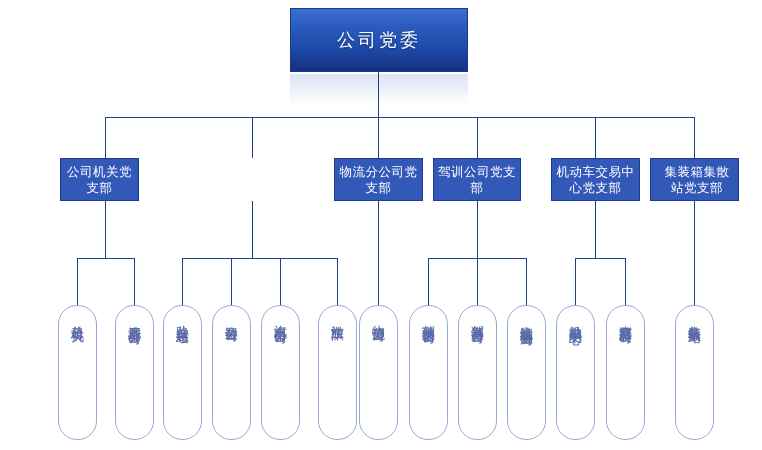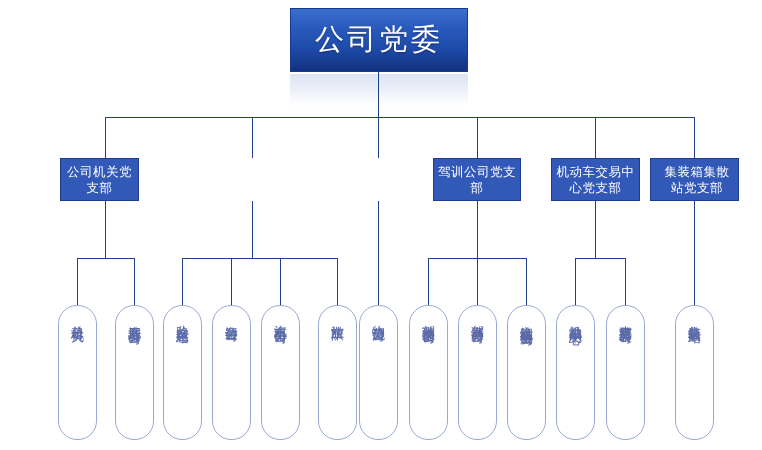--- a/index.html
+++ b/index.html
@@ -34,21 +34,21 @@
     top: 8px;
     width: 178px;
     height: 64px;
     background: linear-gradient(to bottom, #3a6fd0 0%, #2a5bbd 28%, #1f4cab 62%, #13307f 100%);
     border: 1px solid #173a8c;
     box-sizing: border-box;
     display: flex;
     align-items: center;
     justify-content: center;
     color: #ffffff;
-    font-size: 29px;
+    font-size: 18px;
     letter-spacing: 3px;
     text-shadow: 0 1px 2px rgba(0,0,0,0.35);
   }
   .root-reflection {
     position: absolute;
     left: 290px;
     top: 74px;
     width: 178px;
     height: 32px;
     background: linear-gradient(to bottom, #dce4f4 0%, #e8edf8 40%, #f6f8fc 72%, #ffffff 100%);
@@ -110,20 +110,21 @@
   <div class="line-h" style="left:105px; top:117px; width:589px;"></div>
 
   <div class="line-v" style="left:105px; top:117px; height:41px;"></div>
   <div class="line-v" style="left:252px; top:117px; height:41px;"></div>
   <div class="line-v" style="left:378px; top:117px; height:41px;"></div>
   <div class="line-v" style="left:477px; top:117px; height:41px;"></div>
   <div class="line-v" style="left:595px; top:117px; height:41px;"></div>
   <div class="line-v" style="left:694px; top:117px; height:41px;"></div>
 
   <div class="l2-node" style="left:60px;  top:158px; width:79px;">公司机关党支部</div>
+  <div class="l2-node" style="left:334px; top:158px; width:89px;">物流分公司党支部</div>
   <div class="l2-node" style="left:551px; top:158px; width:89px;">机动车交易中心党支部</div>
   <div class="l2-node" style="left:433px; top:158px; width:88px;">驾训公司党支部</div>
   <div class="l2-node" style="left:650px; top:158px; width:89px;padding-left:8px;">集装箱集散站党支部</div>
 
   <div class="line-v" style="left:105px; top:201px; height:57px;"></div>
   <div class="line-h" style="left:77px;  top:258px; width:57px;"></div>
   <div class="line-v" style="left:77px;  top:258px; height:47px;"></div>
   <div class="line-v" style="left:134px; top:258px; height:47px;"></div>
 
   <div class="line-v" style="left:252px; top:201px; height:57px;"></div>

